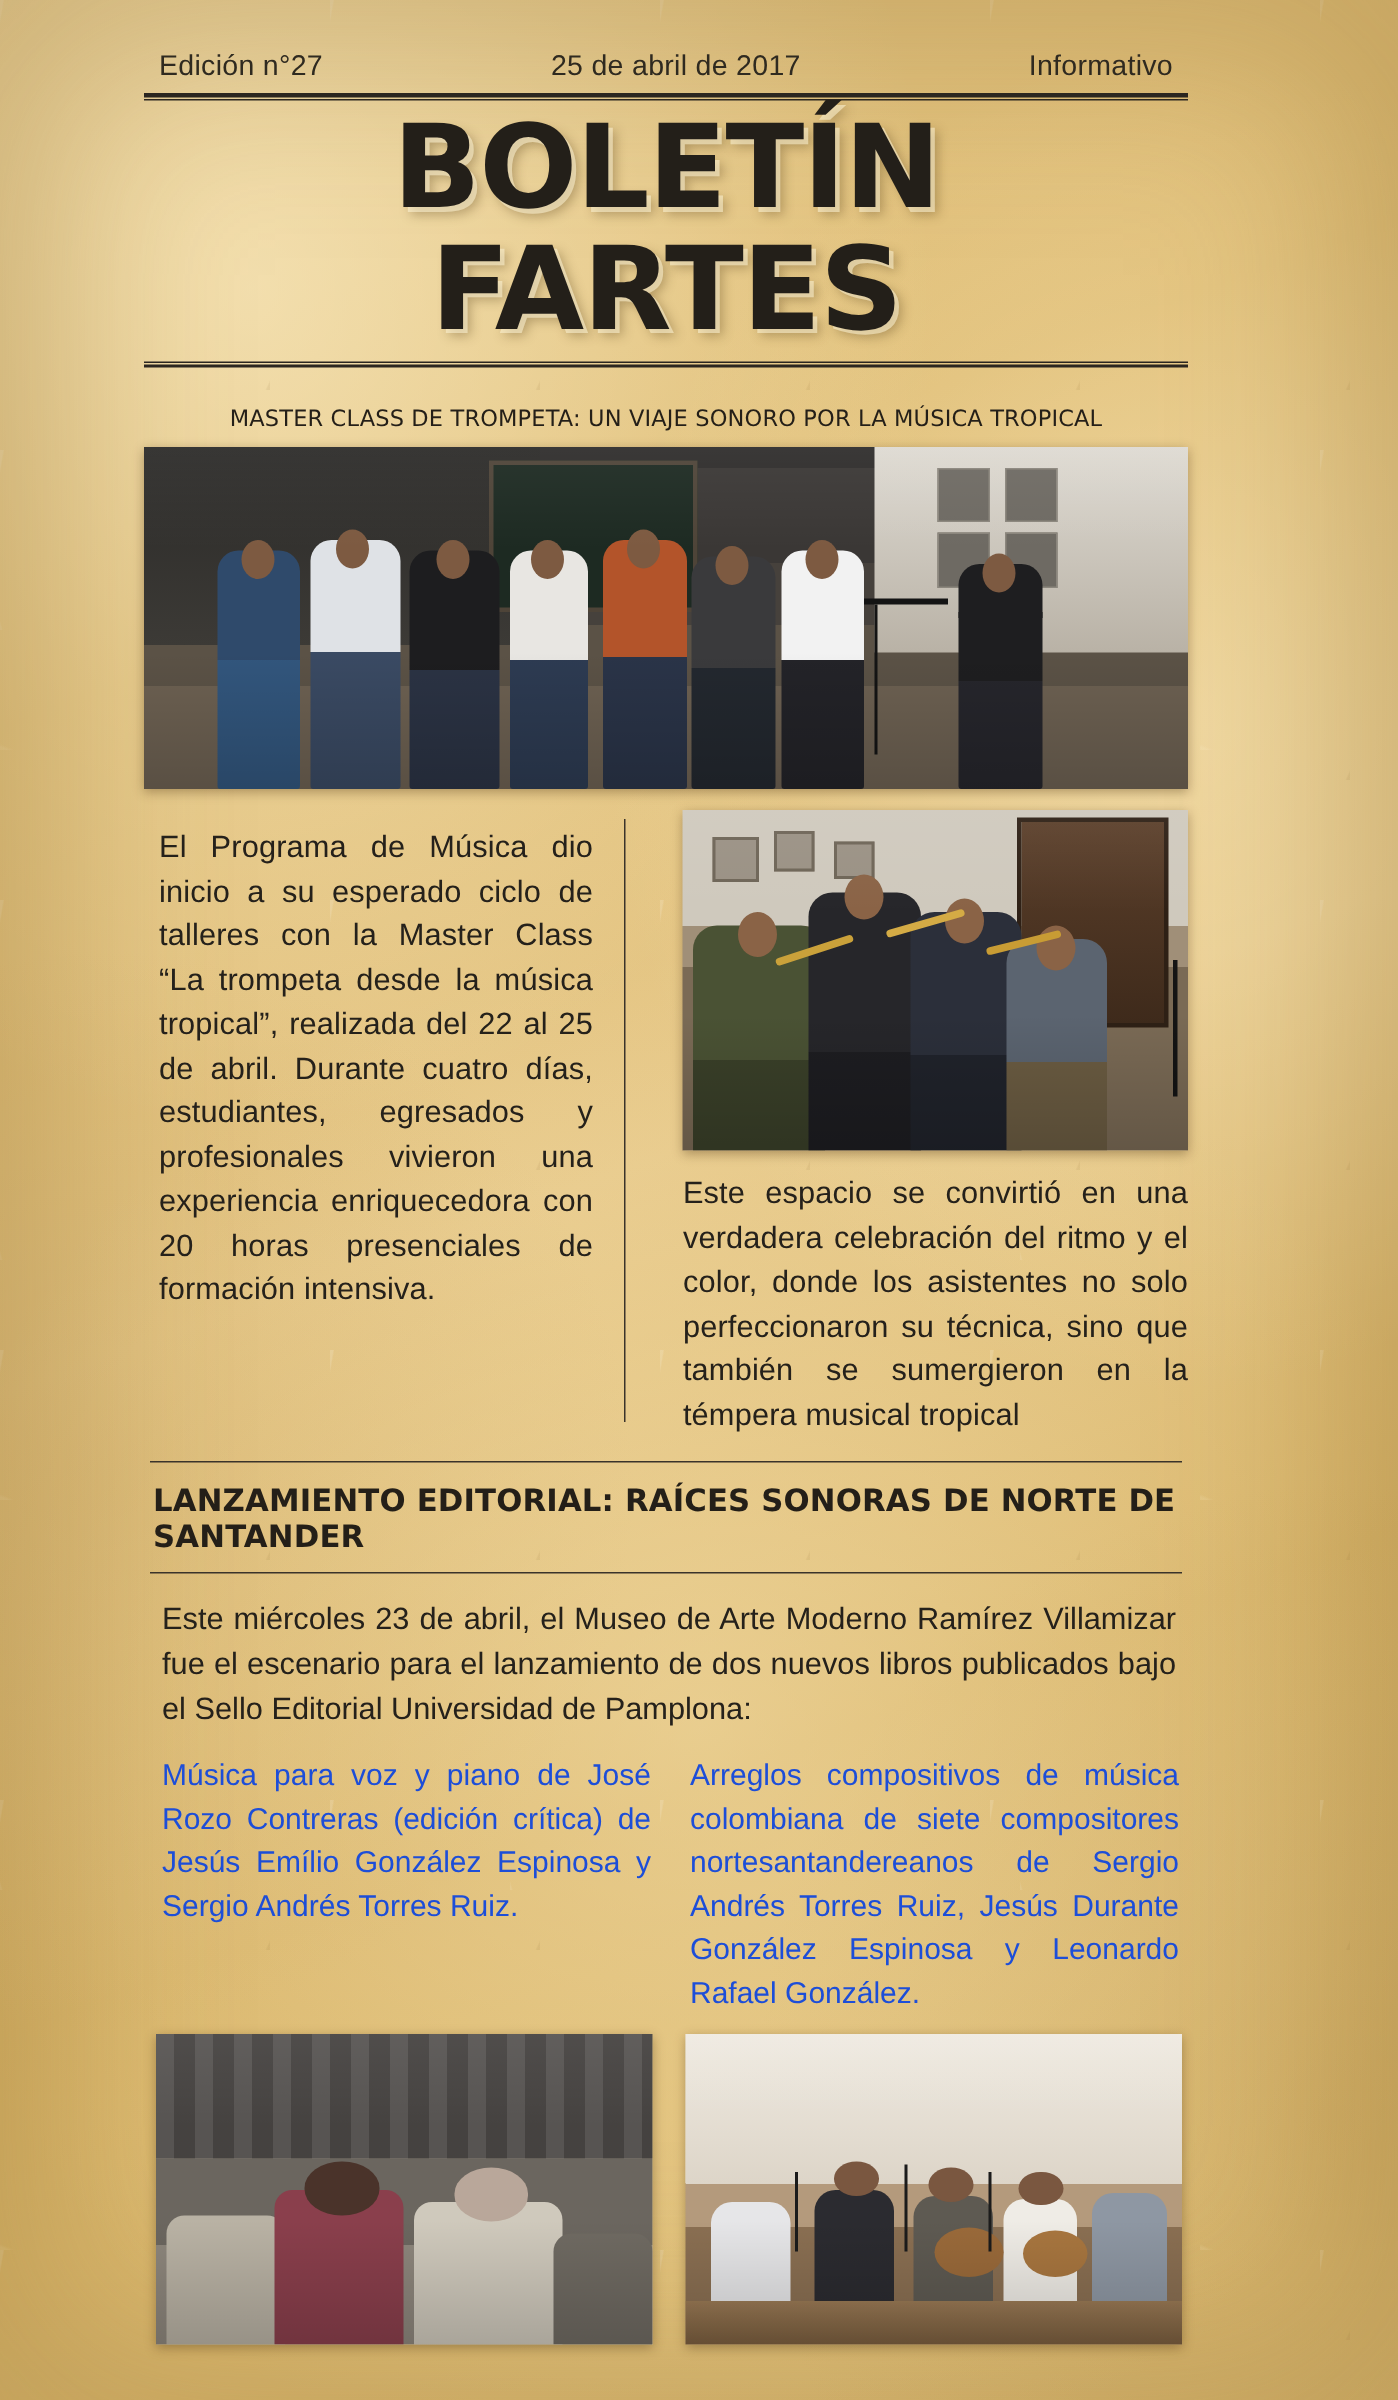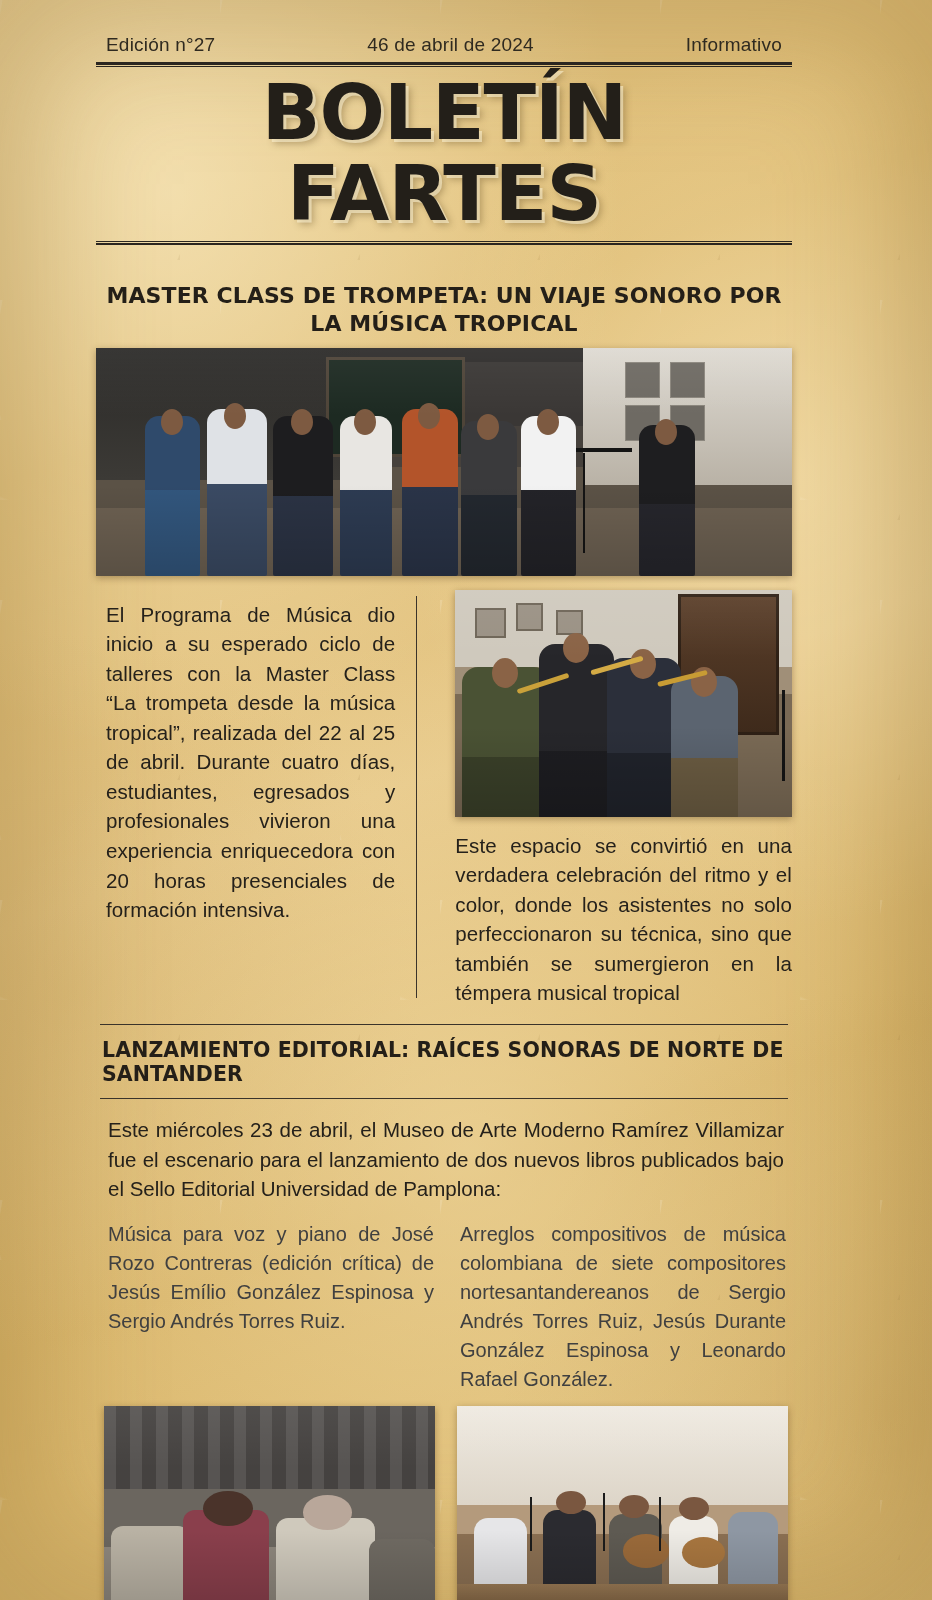--- a/index.html
+++ b/index.html
@@ -68,26 +68,26 @@
   .rule-thin-pair {
     margin-top: 6px;
     border-top: 1.5px solid #2b2620;
     border-bottom: 2.5px solid #2b2620;
     height: 4px;
   }
 
   .headline {
     text-align: center;
     font-family: "DejaVu Sans", sans-serif;
-    font-weight: 700;
-    font-size: 22px;
+    font-weight: 400;
+    font-size: 15px;
     line-height: 1.3;
     letter-spacing: .1px;
     color: #241f18;
-    margin: 25px 4px 9px 4px;
+    margin: 13px 4px 9px 4px;
   }
 
   
   .photo {
     position: relative;
     overflow: hidden;
     background: #6b6258;
     box-shadow: 0 2px 7px rgba(80,55,20,.4);
   }
   .photo .grain {
@@ -172,21 +172,21 @@
   }
   .sec-divider2 { border-top: 1.5px solid #3a332a; margin: 0 4px 0 4px; }
 
   .lead {
     font-size: 20.5px; line-height: 1.45; color: #25211b;
     text-align: justify; padding: 16px 8px 0 12px;
   }
   .two-col {
     display: flex; gap: 26px; padding: 16px 6px 0 12px;
   }
-  .two-col > div { flex: 1; font-size: 20px; line-height: 1.45; color: #404040; text-align: justify; }
+  .two-col > div { flex: 1; font-size: 20px; line-height: 1.45; color: #1d4ed8; text-align: justify; }
 
   .photo-row { display: flex; gap: 22px; padding: 12px 4px 0 8px; }
   .photo-row .photo { flex: 1; height: 207px; }
 
   
   .footer {
     position: absolute; left: 96px; right: 96px; bottom: 14px;
   }
   .footer-rule { border-top: 1.5px solid #3a332a; }
   .footer-inner { display:flex; align-items:center; justify-content:space-between; padding-top: 10px; }
@@ -207,21 +207,21 @@
 </head>
 <body>
 
 <div class="crumple"></div>
 <div class="vignette"></div>
 
 <div class="page">
 
   <div class="meta-row">
     <span>Edición n°27</span>
-    <span>46 de abril de 2024</span>
+    <span>25 de abril de 2017</span>
     <span>Informativo</span>
   </div>
   <div class="rule-double"></div>
 
   <div class="title-wrap">
     <div class="title">BOLETÍN FARTES</div>
     <div class="rule-thin-pair"></div>
   </div>
 
   <div class="headline">MASTER CLASS DE TROMPETA: UN VIAJE SONORO POR LA MÚSICA TROPICAL</div>

